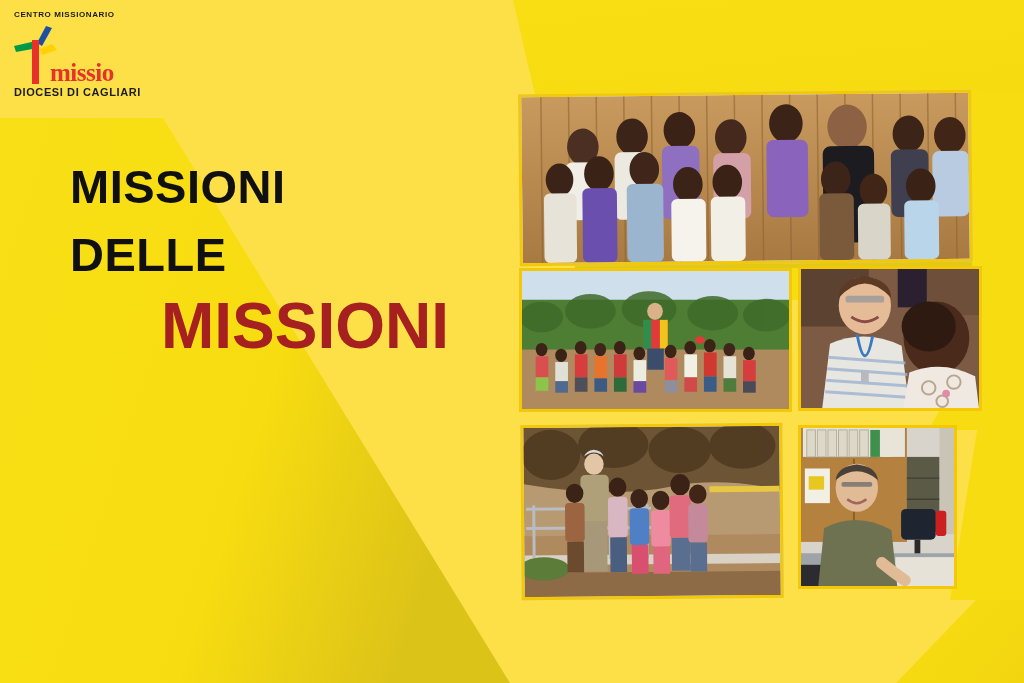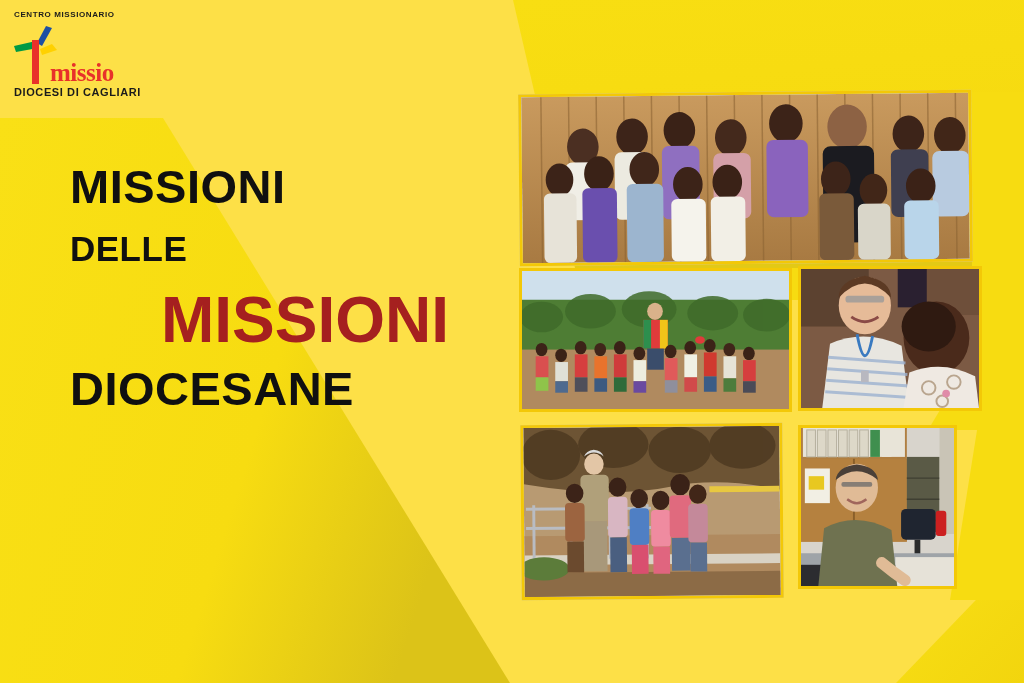--- a/index.html
+++ b/index.html
@@ -49,21 +49,21 @@
   
   #headline{
     position:absolute;left:70px;top:160px;width:470px;z-index:6;
   }
   .hl{
     font-weight:bold;
     font-family:"Liberation Sans", sans-serif;
     letter-spacing:0.5px;
   }
   .hl-1{font-size:47px;line-height:54px;color:#101010;}
-  .hl-2{font-size:35px;line-height:54px;color:#101010;margin-top:8px;}
+  .hl-2{font-size:47px;line-height:54px;color:#101010;margin-top:14px;}
   .hl-3{font-size:64px;line-height:68px;color:#a5201f;margin-top:10px;letter-spacing:0px;text-align:center;}
   .hl-4{font-size:47px;line-height:54px;color:#101010;margin-top:8px;}
   #dateline{
     position:absolute;left:72px;top:489px;z-index:6;
     font-size:30px;font-weight:bold;color:#a5201f;
     letter-spacing:0.4px;
     font-family:"Liberation Sans", sans-serif;
   }
 
   
@@ -138,21 +138,20 @@
 
     <div class="missio-word">missio</div>
 
     <div class="logo-bottom">DIOCESI DI CAGLIARI</div>
   </div>
 
   <div id="headline">
     <div class="hl hl-1">MISSIONI</div>
     <div class="hl hl-2">DELLE</div>
     <div class="hl hl-3">MISSIONI</div>
-    <div class="hl hl-4">DIOCESANE</div>
   </div>
 
 
   <div class="photo" style="left:519px;top:92px;width:453px;height:172px;transform:rotate(-0.6deg);">
     <svg class="ph-canvas" viewBox="0 0 453 172" preserveAspectRatio="none" xmlns="http://www.w3.org/2000/svg">
       <defs>
         <linearGradient id="wood" x1="0" y1="0" x2="0" y2="1">
           <stop offset="0%" stop-color="#c99a5e"></stop>
             <stop offset="100%" stop-color="#a87a42"></stop>
         </linearGradient>

